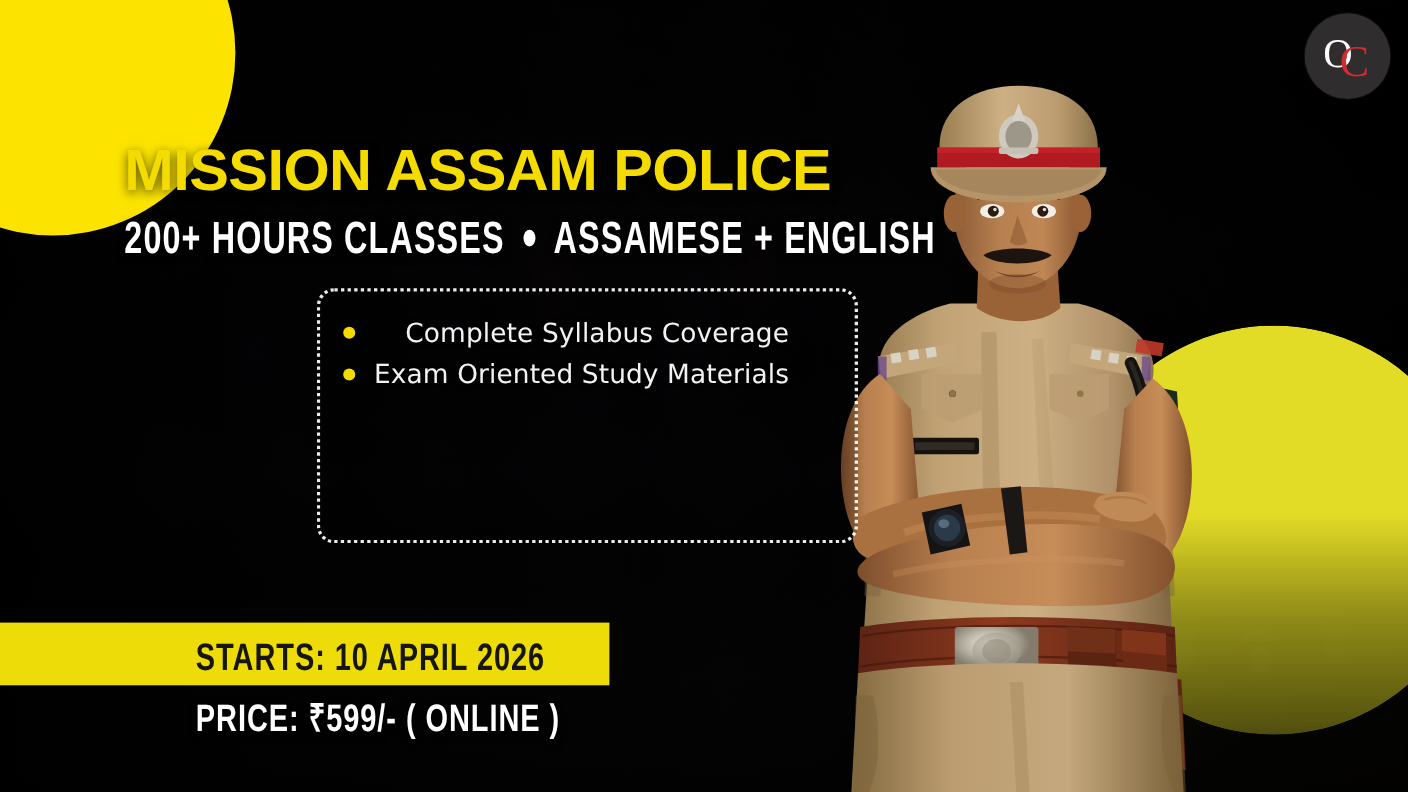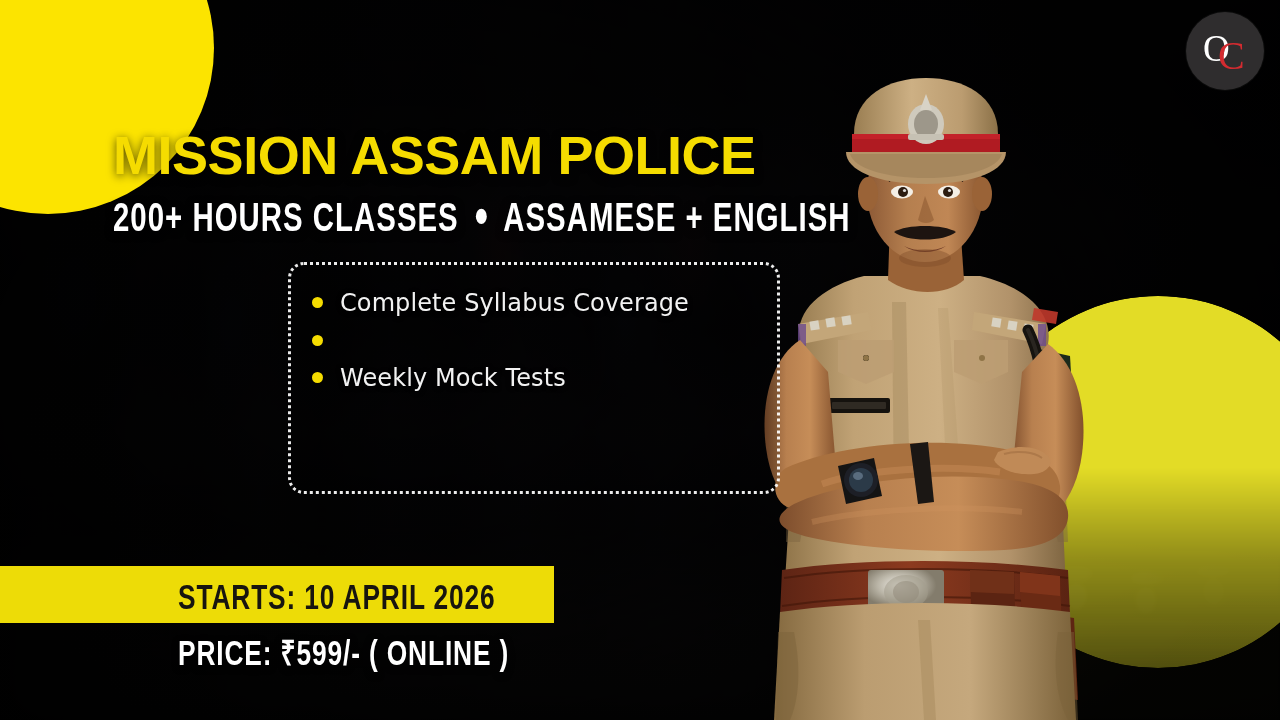--- a/index.html
+++ b/index.html
@@ -159,20 +159,21 @@
     background:rgba(0,0,0,.18);
   }
   .feature-list{
     position:absolute; left:312px; top:284px;
     display:flex; flex-direction:column; gap:0px;
   }
   .feature-item{
     display:flex; align-items:center;
     height:37.5px;
     gap:17px;
+    justify-content:space-between;
   }
   .feature-bullet{
     width:11px; height:11px; border-radius:50%;
     background:#F5DC00; flex:none;
   }
   .feature-text{
     color:#f2f2f2;
     font-size:24px;
     font-weight:400;
     letter-spacing:.1px;
@@ -438,24 +439,21 @@
   </div>
 
   <div class="feature-box"></div>
   <div class="feature-list">
     <div class="feature-item">
       <span class="feature-bullet"></span>
       <span class="feature-text">Complete Syllabus Coverage</span>
     </div>
     <div class="feature-item">
       <span class="feature-bullet"></span>
-    </div>
-    <div class="feature-item">
-      <span class="feature-bullet"></span>
-      <span class="feature-text">Weekly Mock Tests</span>
+      <span class="feature-text">Exam Oriented Study Materials</span>
     </div>
   </div>
 
   <div class="starts-bar"></div>
   <div class="starts-text">STARTS:  10 APRIL 2026</div>
   <div class="price-text">PRICE: ₹599/- ( ONLINE )</div>
 
 </div>
 
 </body></html>

